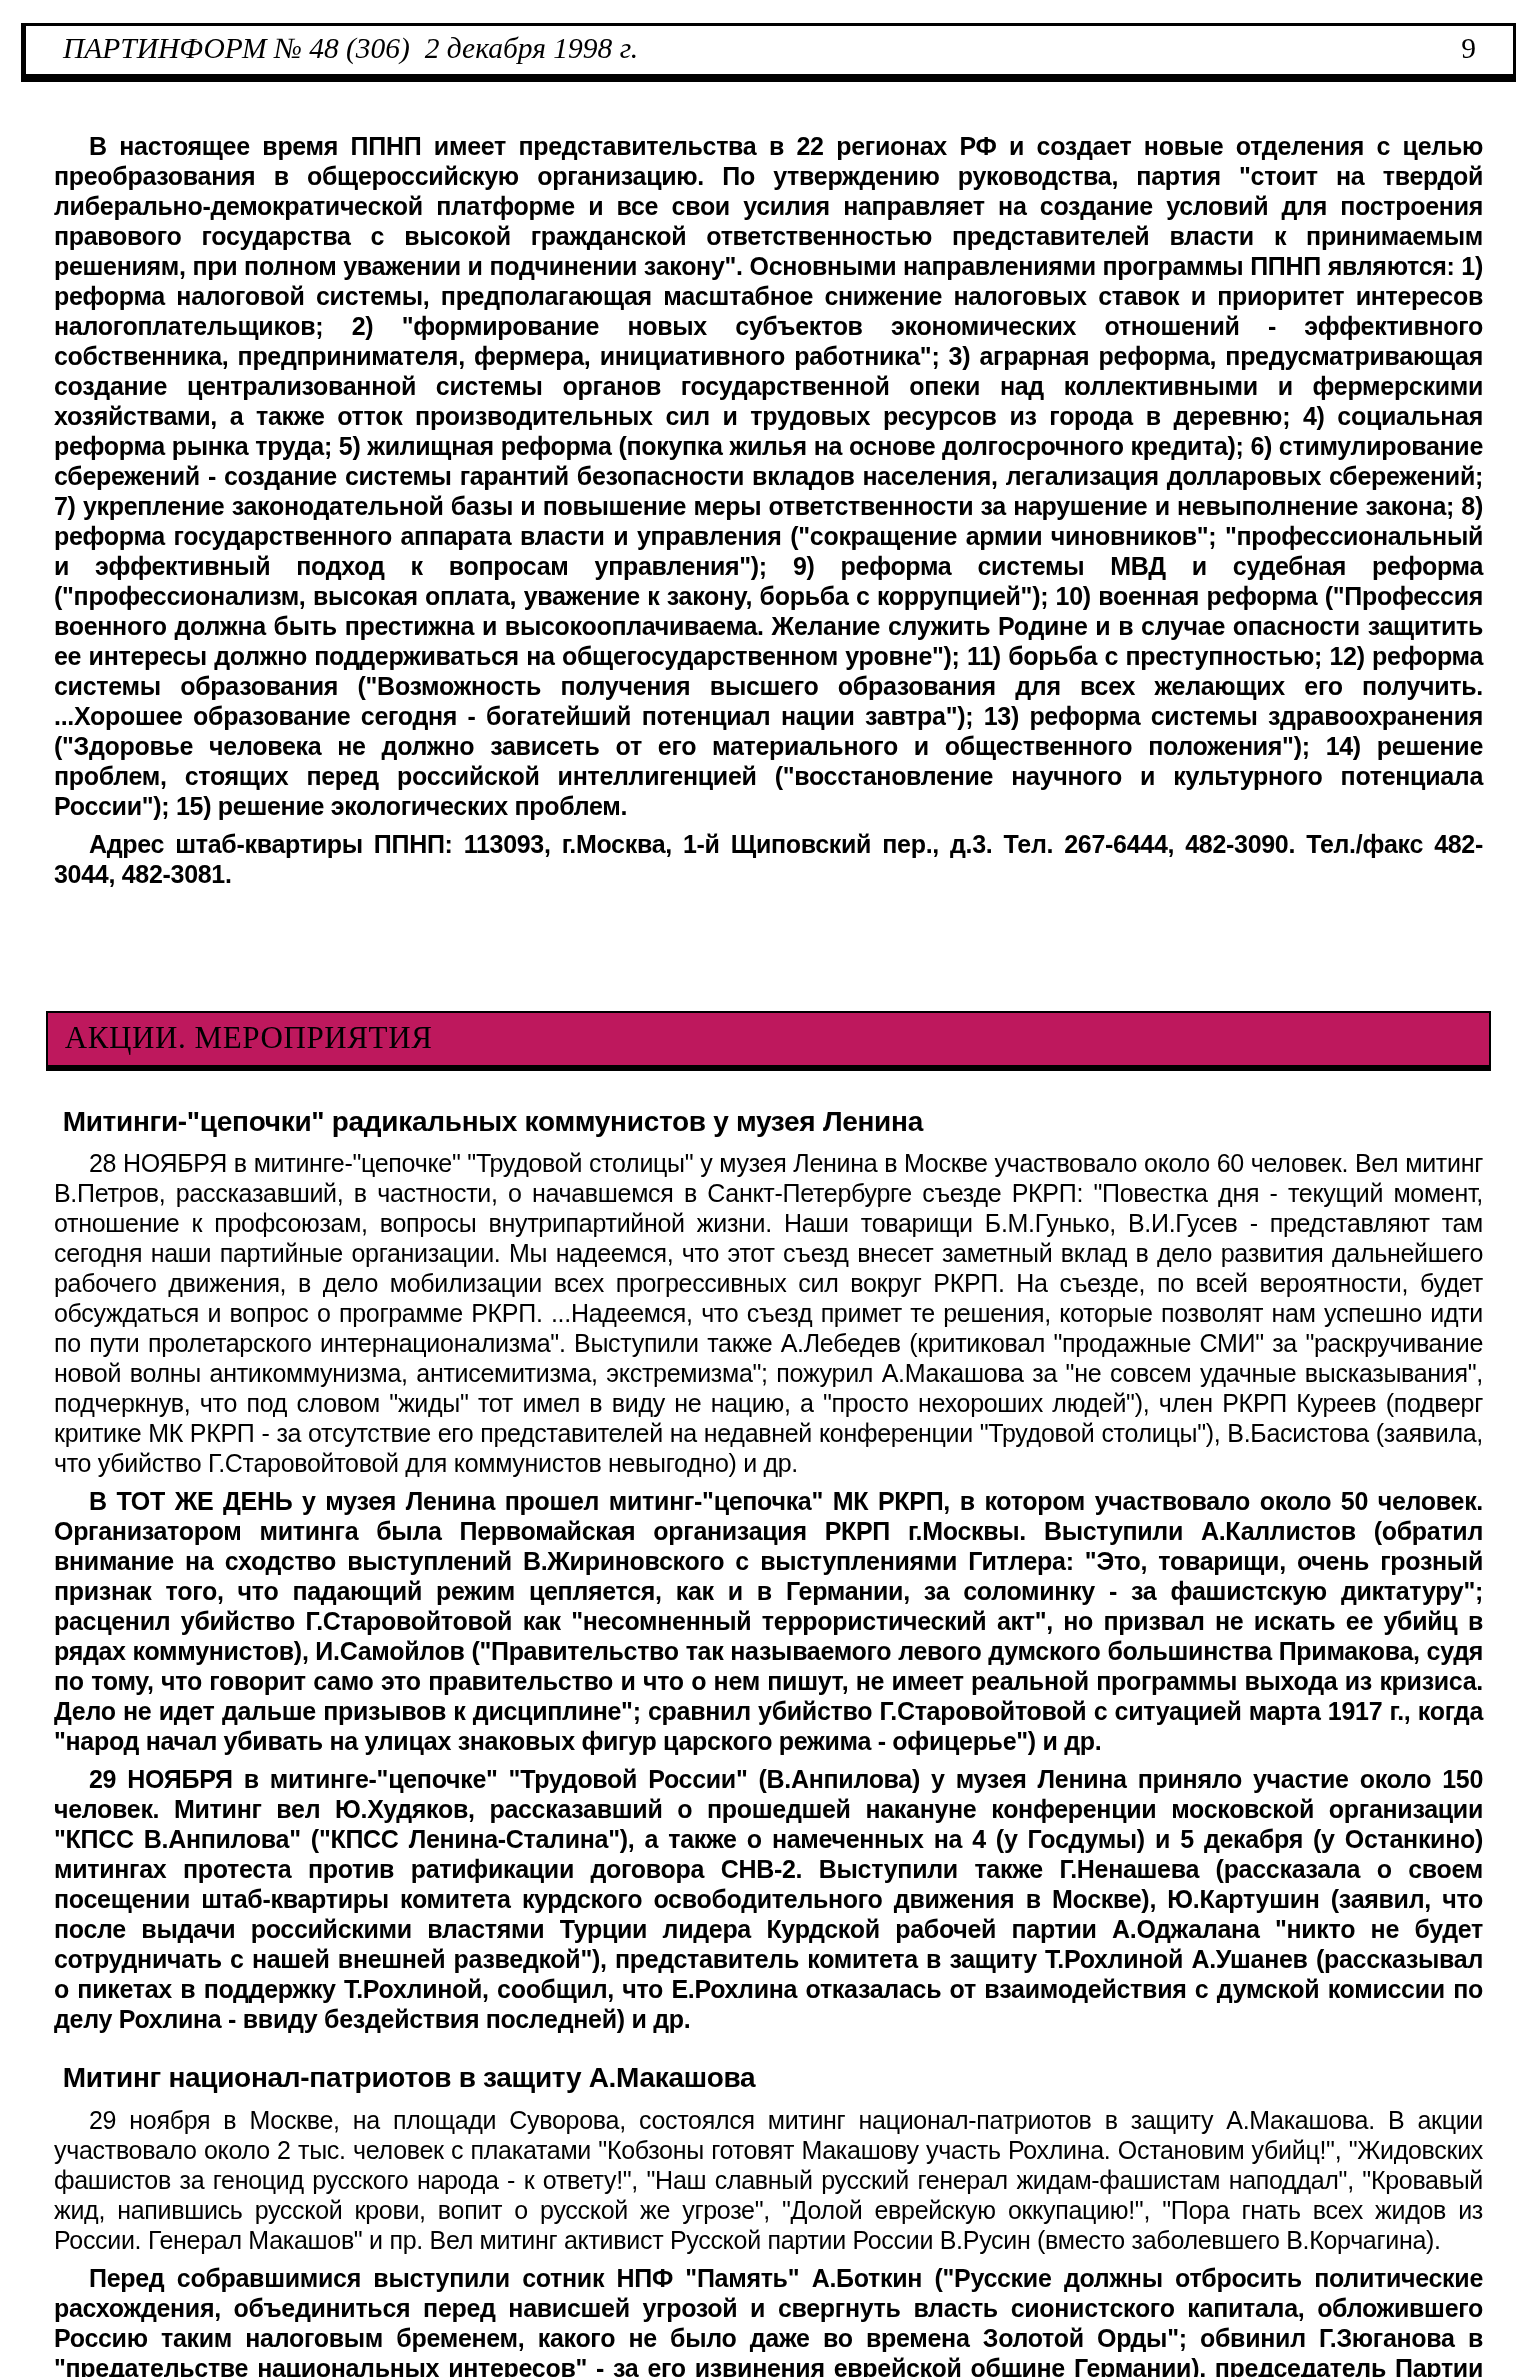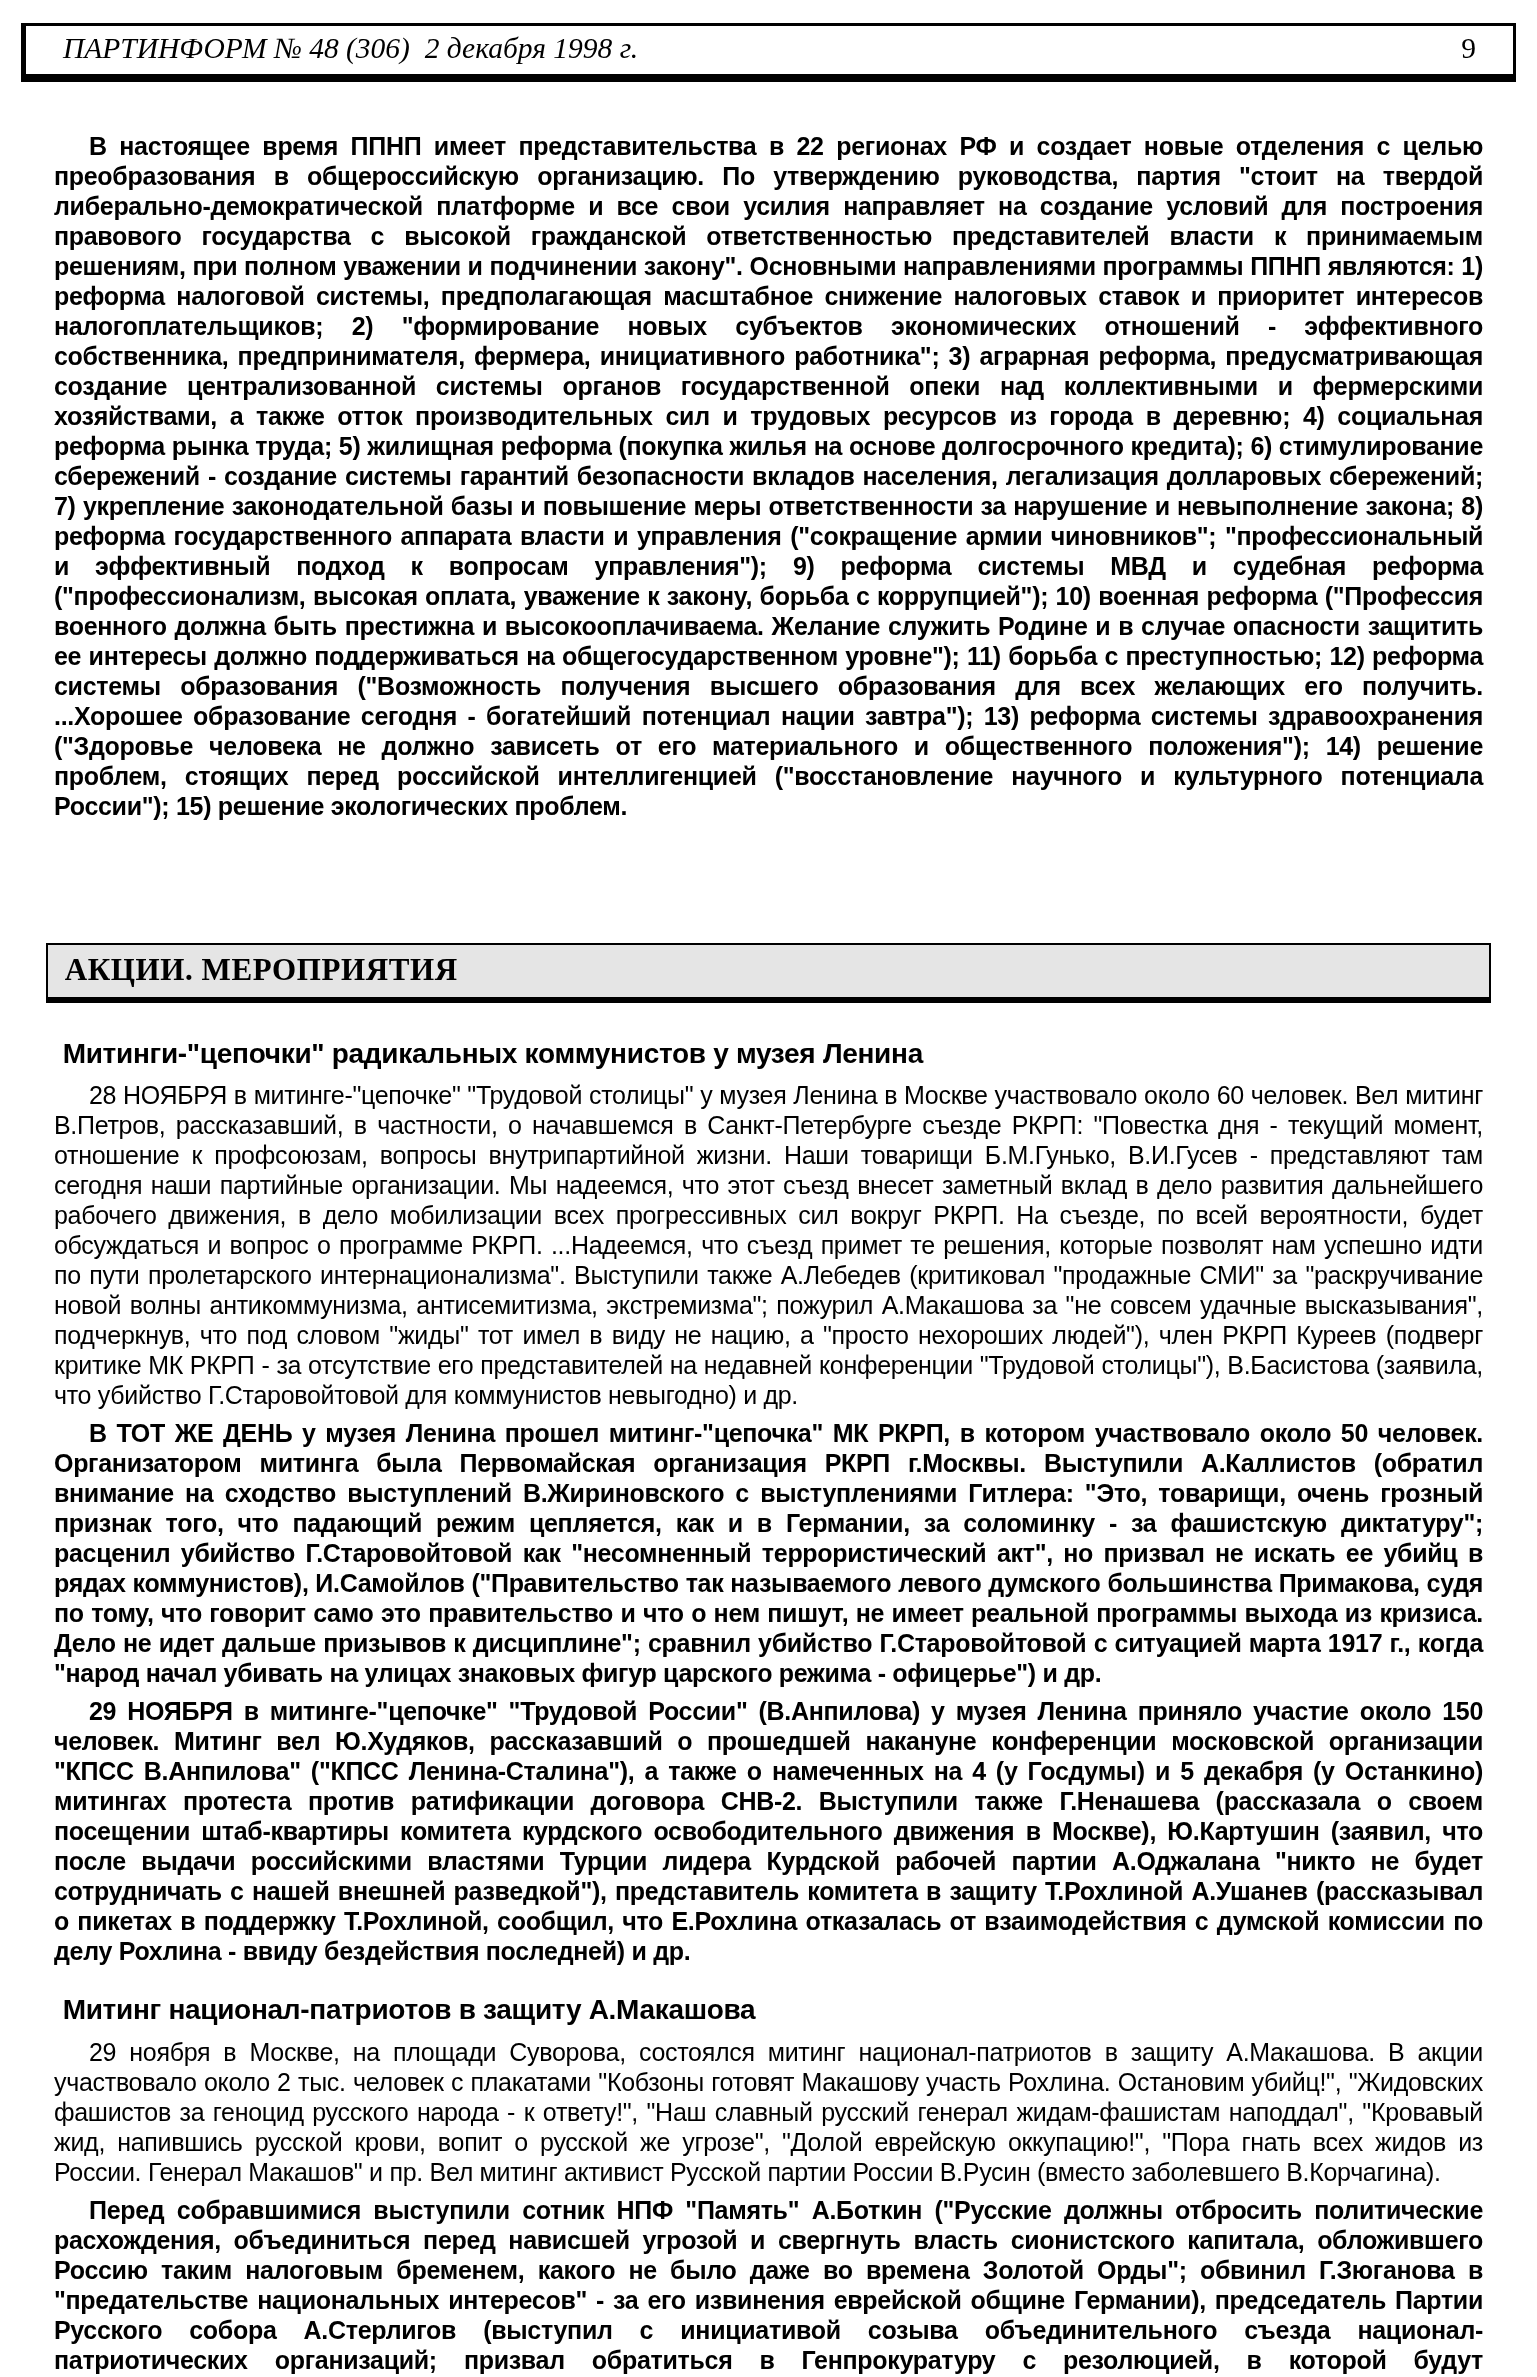--- a/index.html
+++ b/index.html
@@ -40,26 +40,26 @@
     text-indent: 35px;
     letter-spacing: -0.3px;
     margin: 8px;
   }
   p.bold { font-weight: bold; }
   p.first { margin-top: 49px; }
 
   
   .section-banner {
     margin-top: 122px;
-    background: #e5e5e5;
+    background: #be185d;
     border: 2.6px solid #000;
     border-bottom-width: 6.4px;
     padding: 7.7px 13px 10.2px 16.7px;
     font-family: "Liberation Serif", serif;
-    font-weight: bold;
+    font-weight: normal;
     font-size: 31px;
     letter-spacing: 0.6px;
     line-height: 1.1;
   }
 
   
   h2.article-heading {
     font-size: 28px;
     font-weight: bold;
     letter-spacing: -0.3px;
@@ -76,20 +76,21 @@
 
   <header class="masthead">
     <span class="masthead-title">ПАРТИНФОРМ № 48 (306)  2 декабря 1998 г.</span>
     <span class="masthead-page">9</span>
   </header>
 
   <main class="content">
 
     <p class="body bold first">В настоящее время ППНП имеет представительства в 22 регионах РФ и создает новые отделения с целью преобразования в общероссийскую организацию. По утверждению руководства, партия "стоит на твердой либерально-демократической платформе и все свои усилия направляет на создание условий для построения правового государства с высокой гражданской ответственностью представителей власти к принимаемым решениям, при полном уважении и подчинении закону". Основными направлениями программы ППНП являются: 1) реформа налоговой системы, предполагающая масштабное снижение налоговых ставок и приоритет интересов налогоплательщиков; 2) "формирование новых субъектов экономических отношений - эффективного собственника, предпринимателя, фермера, инициативного работника"; 3) аграрная реформа, предусматривающая создание централизованной системы органов государственной опеки над коллективными и фермерскими хозяйствами, а также отток производительных сил и трудовых ресурсов из города в деревню; 4) социальная реформа рынка труда; 5) жилищная реформа (покупка жилья на основе долгосрочного кредита); 6) стимулирование сбережений - создание системы гарантий безопасности вкладов населения, легализация долларовых сбережений; 7) укрепление законодательной базы и повышение меры ответственности за нарушение и невыполнение закона; 8) реформа государственного аппарата власти и управления ("сокращение армии чиновников"; "профессиональный и эффективный подход к вопросам управления"); 9) реформа системы МВД и судебная реформа ("профессионализм, высокая оплата, уважение к закону, борьба с коррупцией"); 10) военная реформа ("Профессия военного должна быть престижна и высокооплачиваема. Желание служить Родине и в случае опасности защитить ее интересы должно поддерживаться на общегосударственном уровне"); 11) борьба с преступностью; 12) реформа системы образования ("Возможность получения высшего образования для всех желающих его получить. ...Хорошее образование сегодня - богатейший потенциал нации завтра"); 13) реформа системы здравоохранения ("Здоровье человека не должно зависеть от его материального и общественного положения"); 14) решение проблем, стоящих перед российской интеллигенцией ("восстановление научного и культурного потенциала России"); 15) решение экологических проблем.</p>
 
+    <p class="body bold">Адрес штаб-квартиры ППНП: 113093, г.Москва, 1-й Щиповский пер., д.3. Тел. 267-6444, 482-3090. Тел./факс 482-3044, 482-3081.</p>
 
     <div class="section-banner">
       <span>АКЦИИ. МЕРОПРИЯТИЯ</span>
     </div>
 
     <h2 class="article-heading">Митинги-"цепочки" радикальных коммунистов у музея Ленина</h2>
 
     <p class="body">28 НОЯБРЯ в митинге-"цепочке" "Трудовой столицы" у музея Ленина в Москве участвовало около 60 человек. Вел митинг В.Петров, рассказавший, в частности, о начавшемся в Санкт-Петербурге съезде РКРП: "Повестка дня - текущий момент, отношение к профсоюзам, вопросы внутрипартийной жизни. Наши товарищи Б.М.Гунько, В.И.Гусев - представляют там сегодня наши партийные организации. Мы надеемся, что этот съезд внесет заметный вклад в дело развития дальнейшего рабочего движения, в дело мобилизации всех прогрессивных сил вокруг РКРП. На съезде, по всей вероятности, будет обсуждаться и вопрос о программе РКРП. ...Надеемся, что съезд примет те решения, которые позволят нам успешно идти по пути пролетарского интернационализма". Выступили также А.Лебедев (критиковал "продажные СМИ" за "раскручивание новой волны антикоммунизма, антисемитизма, экстремизма"; пожурил А.Макашова за "не совсем удачные высказывания", подчеркнув, что под словом "жиды" тот имел в виду не нацию, а "просто нехороших людей"), член РКРП Куреев (подверг критике МК РКРП - за отсутствие его представителей на недавней конференции "Трудовой столицы"), В.Басистова (заявила, что убийство Г.Старовойтовой для коммунистов невыгодно) и др.</p>
 
     <p class="body bold">В ТОТ ЖЕ ДЕНЬ у музея Ленина прошел митинг-"цепочка" МК РКРП, в котором участвовало около 50 человек. Организатором митинга была Первомайская организация РКРП г.Москвы. Выступили А.Каллистов (обратил внимание на сходство выступлений В.Жириновского с выступлениями Гитлера: "Это, товарищи, очень грозный признак того, что падающий режим цепляется, как и в Германии, за соломинку - за фашистскую диктатуру"; расценил убийство Г.Старовойтовой как "несомненный террористический акт", но призвал не искать ее убийц в рядах коммунистов), И.Самойлов ("Правительство так называемого левого думского большинства Примакова, судя по тому, что говорит само это правительство и что о нем пишут, не имеет реальной программы выхода из кризиса. Дело не идет дальше призывов к дисциплине"; сравнил убийство Г.Старовойтовой с ситуацией марта 1917 г., когда "народ начал убивать на улицах знаковых фигур царского режима - офицерье") и др.</p>

